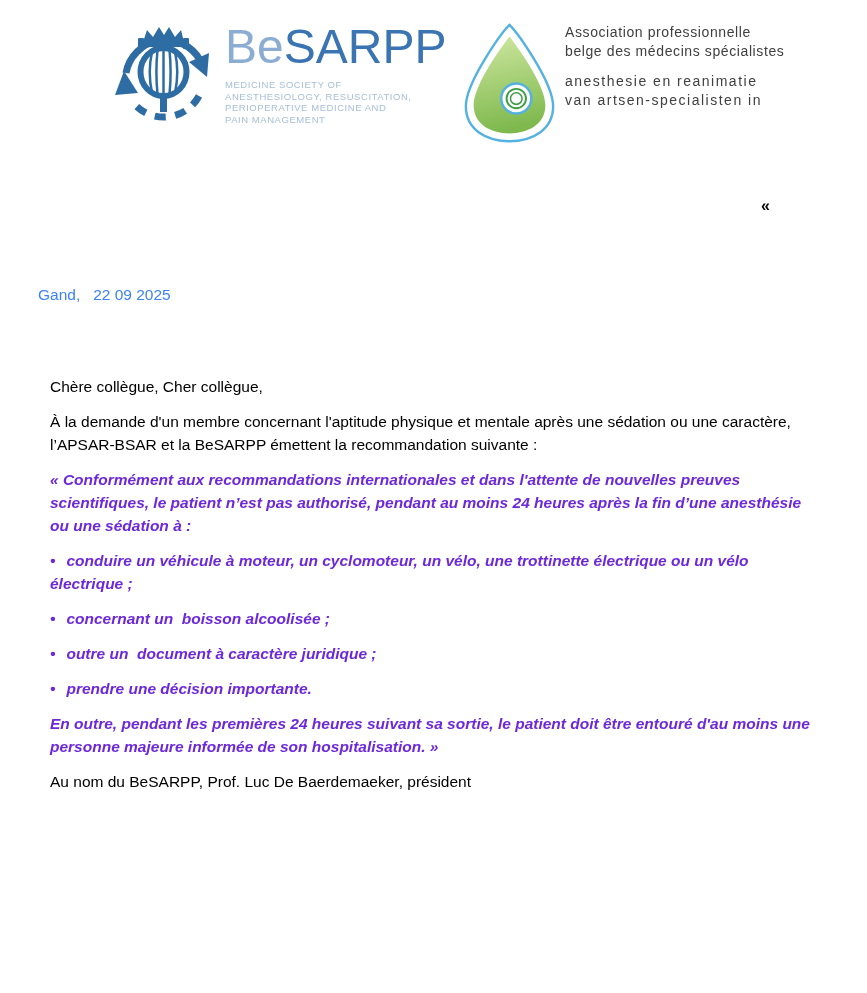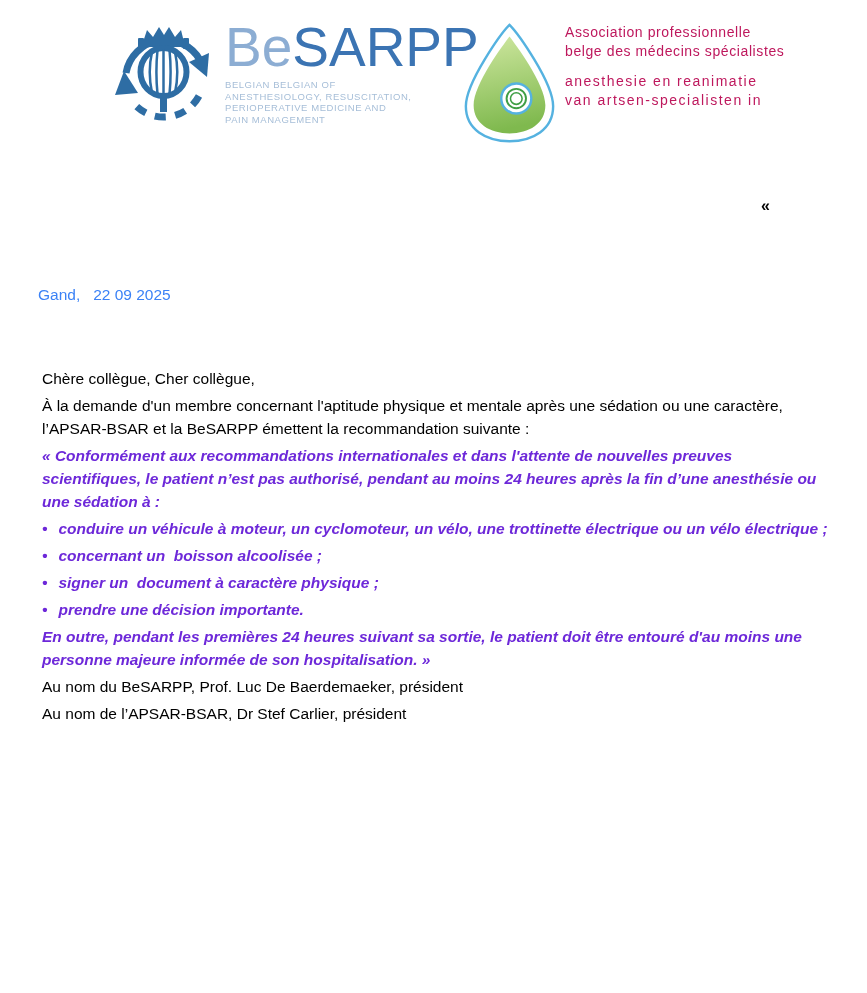--- a/index.html
+++ b/index.html
@@ -7,40 +7,40 @@
     position:relative; width:867px; height:993px; background:#ffffff;
     font-family:"Liberation Sans", sans-serif; color:#000; overflow:hidden;
   }
 
   
   .letterhead { position:absolute; left:0; top:0; width:867px; height:175px; }
 
   .logo-besarpp { position:absolute; left:112px; top:14px; width:335px; height:125px; }
   .poppy-svg { position:absolute; left:0; top:2px; display:block; }
   .besarpp-textblock { position:absolute; left:113px; top:10px; }
-  .wordmark { font-size:55px; line-height:46px; font-weight:400; letter-spacing:0px; white-space:nowrap; }
+  .wordmark { font-size:48px; line-height:46px; font-weight:400; letter-spacing:0px; white-space:nowrap; }
   .wm-light { color:#8cadd3; }
   .wm-dark  { color:#3b74b3; }
   .besarpp-subtitle { margin-top:9px; font-size:9.5px; line-height:11.5px; letter-spacing:0.55px; color:#a6bed8; font-weight:400; }
   .besarpp-subtitle span { display:block; }
 
   .logo-apsar { position:absolute; left:461px; top:16px; width:400px; height:145px; }
   .mask-svg { position:absolute; left:0; top:4px; display:block; }
-  .apsar-textblock { position:absolute; left:104px; top:7px; font-size:14px; line-height:19px; color:#be185d; }
+  .apsar-textblock { position:absolute; left:104px; top:7px; font-size:14px; line-height:19px; color:#404040; }
   .apsar-textblock span { display:block; }
   .apsar-fr { letter-spacing:0.6px; margin-bottom:11px; }
   .apsar-nl { letter-spacing:1.5px; }
 
   
   .quote-mark { position:absolute; left:761px; top:197px; font-size:16px; font-weight:700; color:#000; }
   .place-date { position:absolute; left:38px; top:286px; font-size:15.5px; white-space:pre-wrap; color:#3b82f6; }
 
   
   .letter-body { position:absolute; left:38px; top:363px; width:795px; font-size:15.5px; line-height:23px; }
-  .letter-body p { margin:4px; white-space:pre-wrap; }
+  .letter-body p { margin:12px; white-space:pre-wrap; }
   .red { color:#6d28d9; font-weight:700;font-style:italic; }
   .b-char { padding-right:11px; }
 
   .p-greeting  { margin-top:0; }
   .p-intro     { margin-top:19px; }
   .p-recintro  { margin-top:26px; }
   .p-b0        { margin-top:12px; }
   .p-b1, .p-b2, .p-b3, .p-b4 { margin-top:22px; }
   .p-outro     { margin-top:14px; }
   .p-sig0      { margin-top:64px; }
@@ -74,21 +74,21 @@
           <path d="M40,36 C37,49 37,63 40,77"></path>
           <path d="M63,36 C66,49 66,63 63,77"></path>
           <path d="M45.5,34 C44,49 44,63 45.5,78"></path>
           <path d="M57.5,34 C59,49 59,63 57.5,78"></path>
         </g>
       </svg>
 
       <div class="besarpp-textblock">
         <div class="wordmark"><span class="wm-light">Be</span><span class="wm-dark">SARPP</span></div>
         <div class="besarpp-subtitle">
-          <span>BELGIAN BELGIAN OF</span>
+          <span>MEDICINE SOCIETY OF</span>
           <span>ANESTHESIOLOGY, RESUSCITATION,</span>
           <span>PERIOPERATIVE MEDICINE AND</span>
           <span>PAIN MANAGEMENT</span>
         </div>
       </div>
     </div>
 
     <div class="logo-apsar">
       <svg class="mask-svg" viewBox="0 0 100 132" width="97" height="128" aria-hidden="true">
         <defs>
@@ -124,22 +124,21 @@
 
   <main class="letter-body">
     <p class="p-greeting">Chère collègue, Cher collègue,</p>
 
     <p class="p-intro">À la demande d'un membre concernant l'aptitude physique et mentale après une sédation ou une caractère, l’APSAR-BSAR et la BeSARPP émettent la recommandation suivante :</p>
 
     <p class="red p-recintro">« Conformément aux recommandations internationales et dans l'attente de nouvelles preuves scientifiques, le patient n’est pas authorisé, pendant au moins 24 heures après la fin d’une anesthésie ou une sédation à :</p>
 
     <p class="red p-b0"><span class="b-char">•</span><span>conduire un véhicule à moteur, un cyclomoteur, un vélo, une trottinette électrique ou un vélo électrique ;</span></p>
     <p class="red p-b2"><span class="b-char">•</span><span>concernant un  boisson alcoolisée ;</span></p>
-    <p class="red p-b3"><span class="b-char">•</span><span>signer un  document à caractère physique ;</span></p>
+    <p class="red p-b3"><span class="b-char">•</span><span>outre un  document à caractère juridique ;</span></p>
     <p class="red p-b4"><span class="b-char">•</span><span>prendre une décision importante.</span></p>
 
     <p class="red p-outro">En outre, pendant les premières 24 heures suivant sa sortie, le patient doit être entouré d'au moins une personne majeure informée de son hospitalisation. »</p>
 
     <p class="p-sig0">Au nom du BeSARPP, Prof. Luc De Baerdemaeker, président</p>
-    <p class="p-sig1">Au nom de l’APSAR-BSAR, Dr Stef Carlier, président</p>
   </main>
 
 </div>
 
 </body></html>

